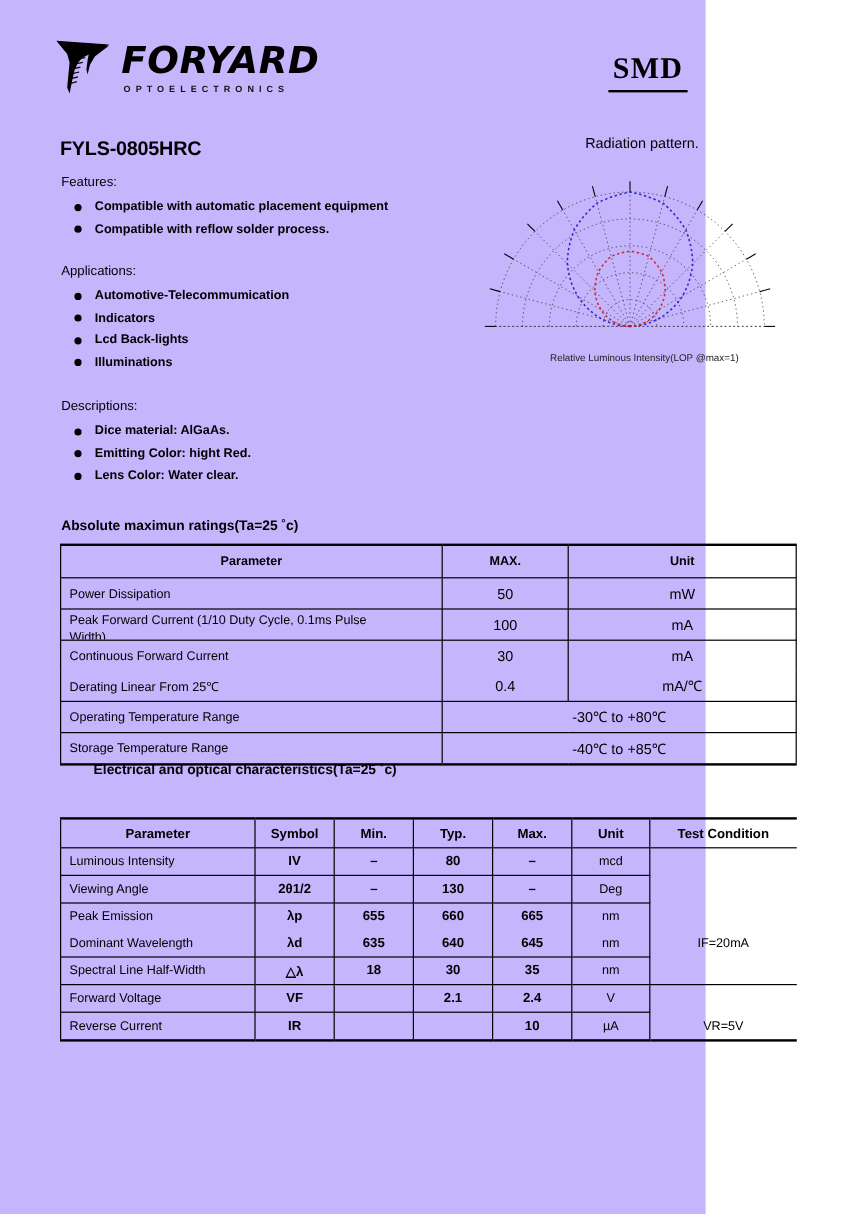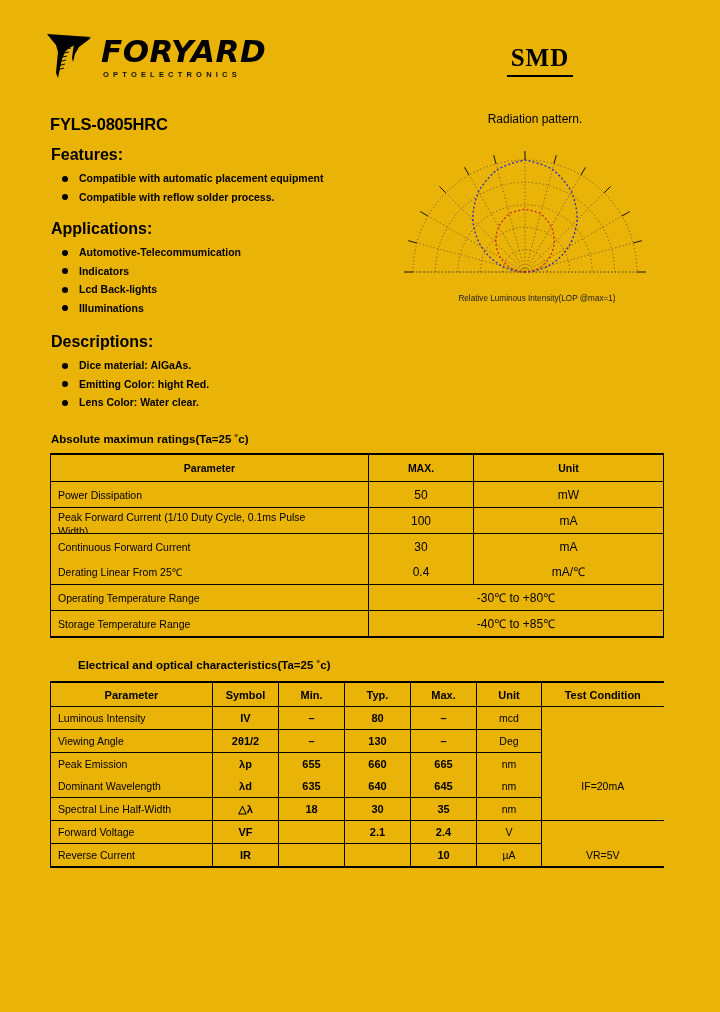--- a/index.html
+++ b/index.html
@@ -12,23 +12,23 @@
     height: 1012px;
     position: relative;
     font-family: "Liberation Sans", sans-serif;
     color: #000;
     overflow: hidden;
   }
 
   .page {
     position: absolute;
     left: 0; top: 0;
-    width: 720px;
+    width: 588px;
     height: 1012px;
-    background: #eab308;
+    background: #c4b5fd;
   }
 
   
   .header {
     position: absolute;
     left: 45px;
     top: 28px;
     width: 630px;
     height: 70px;
   }
@@ -93,22 +93,22 @@
     letter-spacing: -0.2px;
   }
 
   
   .section {
     position: absolute;
     left: 51px;
     width: 330px;
   }
   .section-title {
-    font-size: 16px;
-    font-weight: bold;
+    font-size: 11px;
+    font-weight: normal;
     margin-bottom: 5px;
   }
   .bullet-list {
     list-style: none;
     margin: 0;
     padding: 0;
   }
   .bullet-list li {
     font-size: 10.5px;
     font-weight: bold;
@@ -168,21 +168,21 @@
   }
 
   
   .table-heading {
     position: absolute;
     left: 51px;
     font-size: 11.5px;
     font-weight: bold;
   }
   #heading-abs { top: 433px; }
-  #heading-elec { top: 659px; padding-left: 27px; }
+  #heading-elec { top: 636px; padding-left: 27px; }
 
   table.dt {
     position: absolute;
     border-collapse: collapse;
     font-size: 10px;
     table-layout: fixed;
   }
   table.dt td, table.dt th {
     border: 1px solid #000;
     font-weight: normal;

